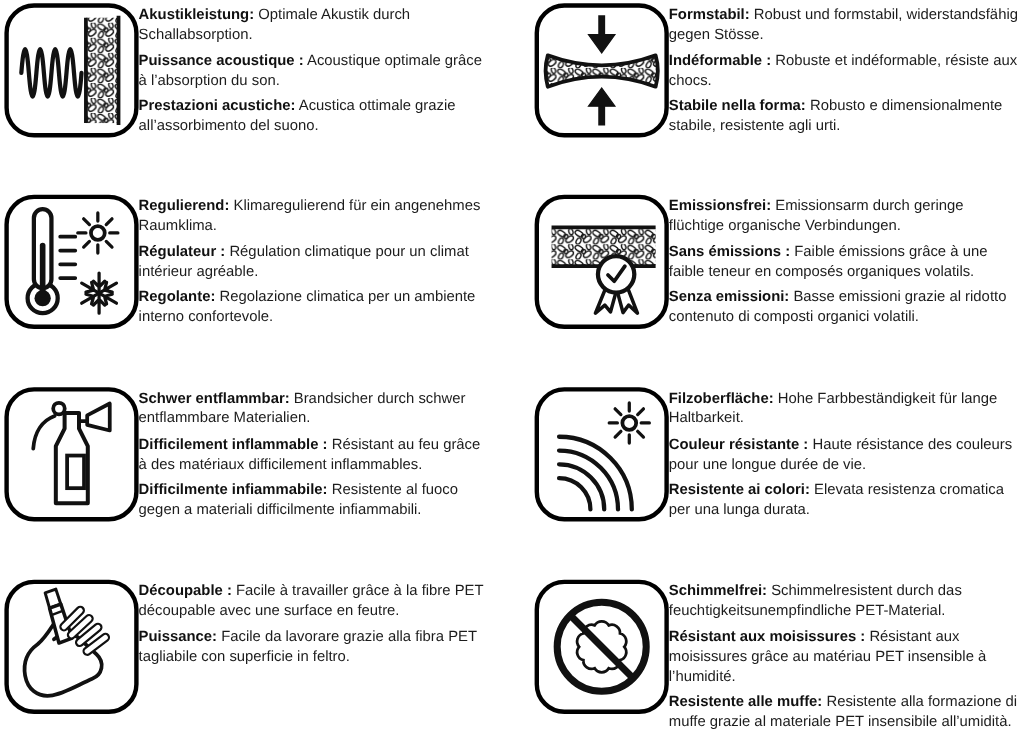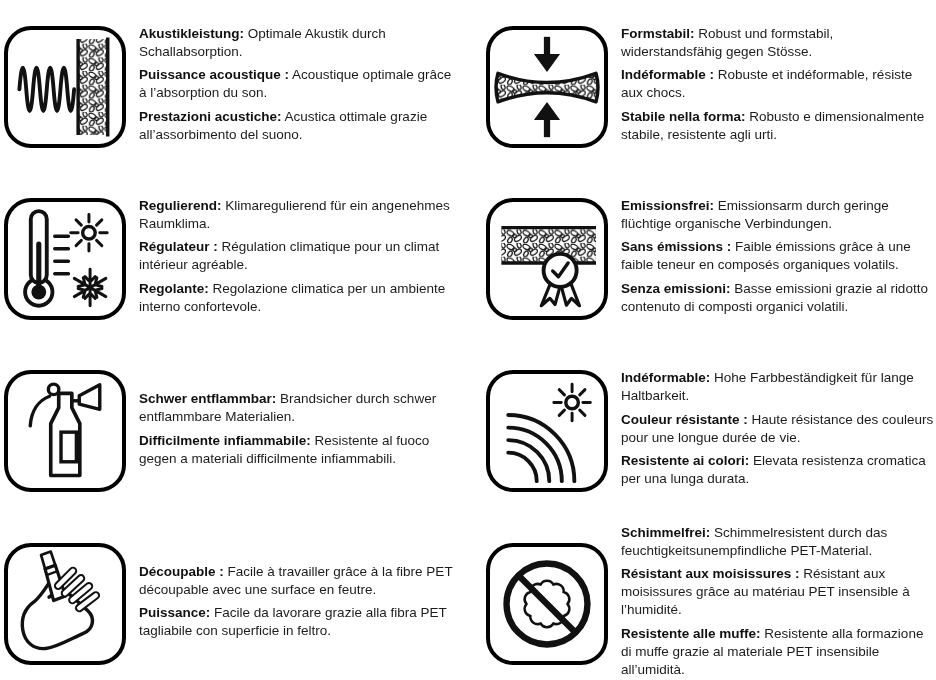--- a/index.html
+++ b/index.html
@@ -5,21 +5,21 @@
   html,body{margin:0;padding:0}
   body{
     width:936px;height:680px;background:#ffffff;color:#1c1c1c;
     font-family:"Liberation Sans",sans-serif;overflow:hidden;
   }
   .grid{
     display:grid;
     grid-template-columns:468px 468px;
     grid-template-rows:170px 170px 170px 170px;
   }
-  .card{display:flex;gap:13px;align-items:center;box-sizing:border-box}
+  .card{display:flex;align-items:flex-start;box-sizing:border-box}
   .card:nth-child(odd){padding-left:4px}
   .card:nth-child(even){padding-left:18px}
   .card:nth-child(-n+2){padding-top:3px}
   .card:nth-child(n+3):nth-child(-n+4){padding-top:7px}
   .card:nth-child(n+5):nth-child(-n+6){padding-top:12px}
   .card:nth-child(n+7){padding-top:17px}
   .iconbox{
     flex:0 0 auto;width:114px;height:114px;background:#fff;
     border:4px solid #000;border-radius:27px;
   }
@@ -128,39 +128,40 @@
         <path d="M36.5 19.5 C27 23 20.5 32 19.5 45.5" fill="none" stroke="#111" stroke-width="3" stroke-linecap="round"></path>
         <circle cx="40" cy="13.5" r="4.6" fill="#fff" stroke="#111" stroke-width="3"></circle>
         <path d="M56.5 23.5 H63" stroke="#111" stroke-width="3"></path>
         <path d="M62.5 19 L80.5 9.5 V31 L62.5 26.5 Z" fill="#fff" stroke="#111" stroke-width="3" stroke-linejoin="round"></path>
         <path d="M44.5 17 H56 V29.5 L63 43.5 V89 H37.5 V43.5 L44.5 29.5 Z" fill="#fff" stroke="#111" stroke-width="3.2" stroke-linejoin="round"></path>
         <rect x="46.5" y="51" width="13.5" height="26" fill="none" stroke="#111" stroke-width="3"></rect>
       </svg>
     </div>
     <div class="texts">
       <p class="para"><strong>Schwer entflammbar:</strong> <span>Brandsicher durch schwer entflammbare Materialien.</span></p>
+      <p class="para"><strong>Difficilement inflammable :</strong> <span>Résistant au feu grâce à des matériaux difficilement inflammables.</span></p>
       <p class="para"><strong>Difficilmente infiammabile:</strong> <span>Resistente al fuoco gegen a materiali difficilmente infiammabili.</span></p>
     </div>
   </section>
 
   <section class="card">
     <div class="iconbox">
       <svg viewBox="0 0 100 100">
         <g fill="none" stroke="#111" stroke-width="3.4" stroke-linecap="round">
           <path d="M16 36 A58 58 0 0 1 74 94"></path>
           <path d="M16 47 A47 47 0 0 1 63 94"></path>
           <path d="M16 58 A36 36 0 0 1 52 94"></path>
           <path d="M16 69 A25 25 0 0 1 41 94"></path>
         </g>
         <circle cx="72" cy="25" r="5.5" fill="none" stroke="#111" stroke-width="3"></circle>
         <path d="M81.5 25 H88 M62.5 25 H56 M72 34.5 V41 M72 15.5 V9 M78.7 31.7 L83.3 36.3 M65.3 31.7 L60.7 36.3 M78.7 18.3 L83.3 13.7 M65.3 18.3 L60.7 13.7" stroke="#111" stroke-width="2.6" stroke-linecap="round" fill="none"></path>
       </svg>
     </div>
     <div class="texts">
-      <p class="para"><strong>Indéformable:</strong> <span>Hohe Farbbeständigkeit für lange Haltbarkeit.</span></p>
+      <p class="para"><strong>Filzoberfläche:</strong> <span>Hohe Farbbeständigkeit für lange Haltbarkeit.</span></p>
       <p class="para"><strong>Couleur résistante :</strong> <span>Haute résistance des couleurs pour une longue durée de vie.</span></p>
       <p class="para"><strong>Resistente ai colori:</strong> <span>Elevata resistenza cromatica per una lunga durata.</span></p>
     </div>
   </section>
 
   <section class="card">
     <div class="iconbox">
       <svg viewBox="0 0 100 100">
         <path d="M13 73 C11 61 16 53 23 48 C29 43 33 36 37 30 C40 25.5 45.5 27 46.5 31 C47.5 34.5 45 37.5 42 39.5 L36 44 C44 38 52 39 57 44 L70 56 C77 62.5 74.5 72.5 66.5 75.5 C55 80.5 43 88 33 89 C23 90 15 84 13 73 Z" fill="#fff" stroke="#111" stroke-width="3" stroke-linejoin="round"></path>
         <path d="M29 7 L37.5 4 L41.5 16 L32.5 19.2 Z" fill="#fff" stroke="#111" stroke-width="2.4" stroke-linejoin="round"></path>

